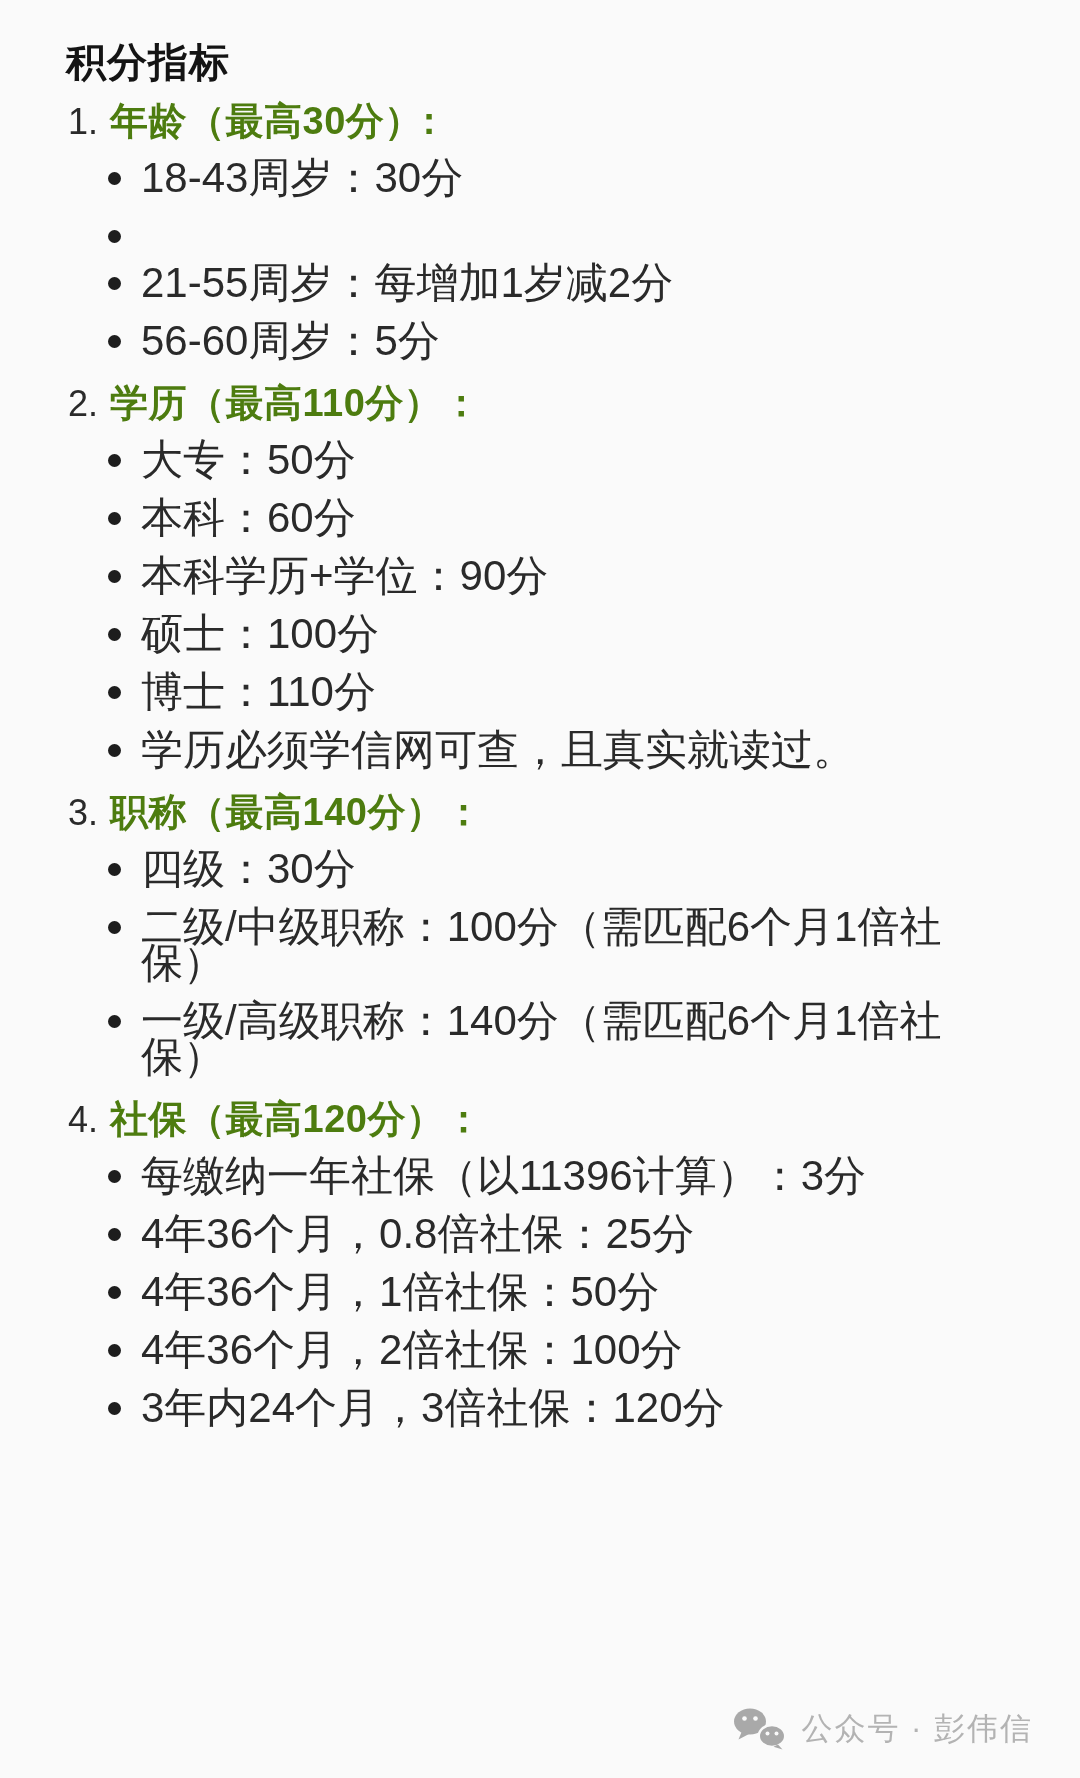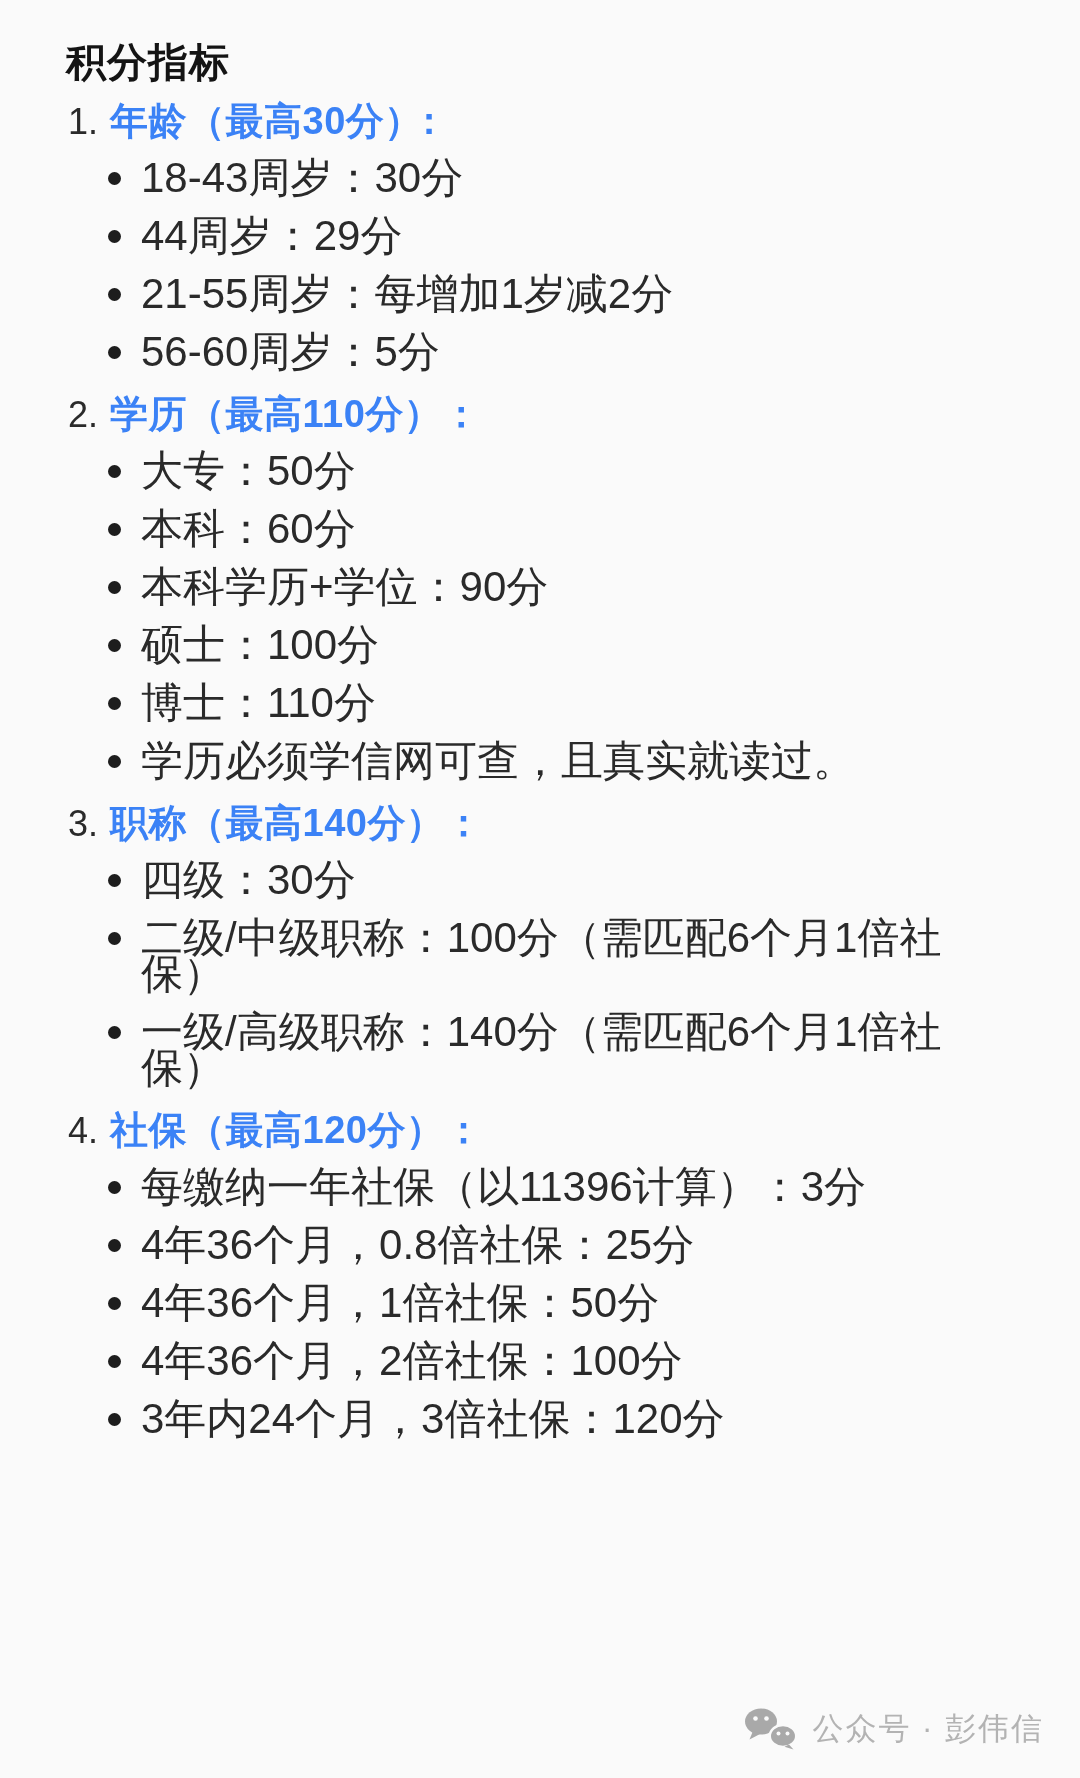--- a/index.html
+++ b/index.html
@@ -31,21 +31,21 @@
     margin: 0 0 0 8px;
   }
   h2.sec-head .num {
     font-weight: 400;
     font-size: 36px;
     color: #2a2a2a;
     margin-right: 12px;
   }
   h2.sec-head .ttl {
     font-weight: 700;
-    color: #3b82f6;
+    color: #4d7c0f;
     letter-spacing: 0.5px;
   }
   ul.list {
     list-style: none;
     margin: 16px 0 0 0;
     padding: 0 0 0 48px;
   }
   ul.list li {
     display: flex;
     align-items: flex-start;
@@ -57,21 +57,21 @@
   .dot {
     flex: none;
     width: 13px;
     height: 13px;
     border-radius: 50%;
     background: #1d1d1d;
     margin: 12px 20px 0 0;
   }
   .watermark {
     position: absolute;
-    right: 36px;
+    right: 47px;
     bottom: 28px;
     display: flex;
     align-items: center;
     gap: 14px;
     color: #b3b3b3;
     font-size: 31px;
     letter-spacing: 2px;
   }
   .wechat-svg { display: block; }
 </style>
@@ -86,21 +86,20 @@
     <h2 class="sec-head">
       <span class="num">1.</span><span class="ttl">年龄（最高30分）:</span>
     </h2>
     <ul class="list">
       <li>
           <span class="dot"></span>
           <span>18-43周岁：30分</span>
         </li>
       <li>
           <span class="dot"></span>
-          <span>44周岁：29分</span>
         </li>
       <li>
           <span class="dot"></span>
           <span>21-55周岁：每增加1岁减2分</span>
         </li>
       <li>
           <span class="dot"></span>
           <span>56-60周岁：5分</span>
         </li>
     </ul>

